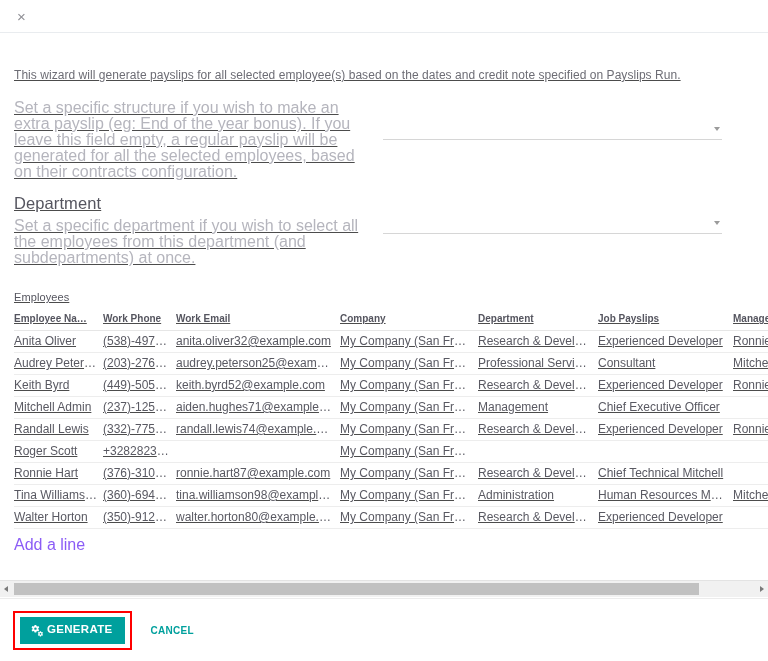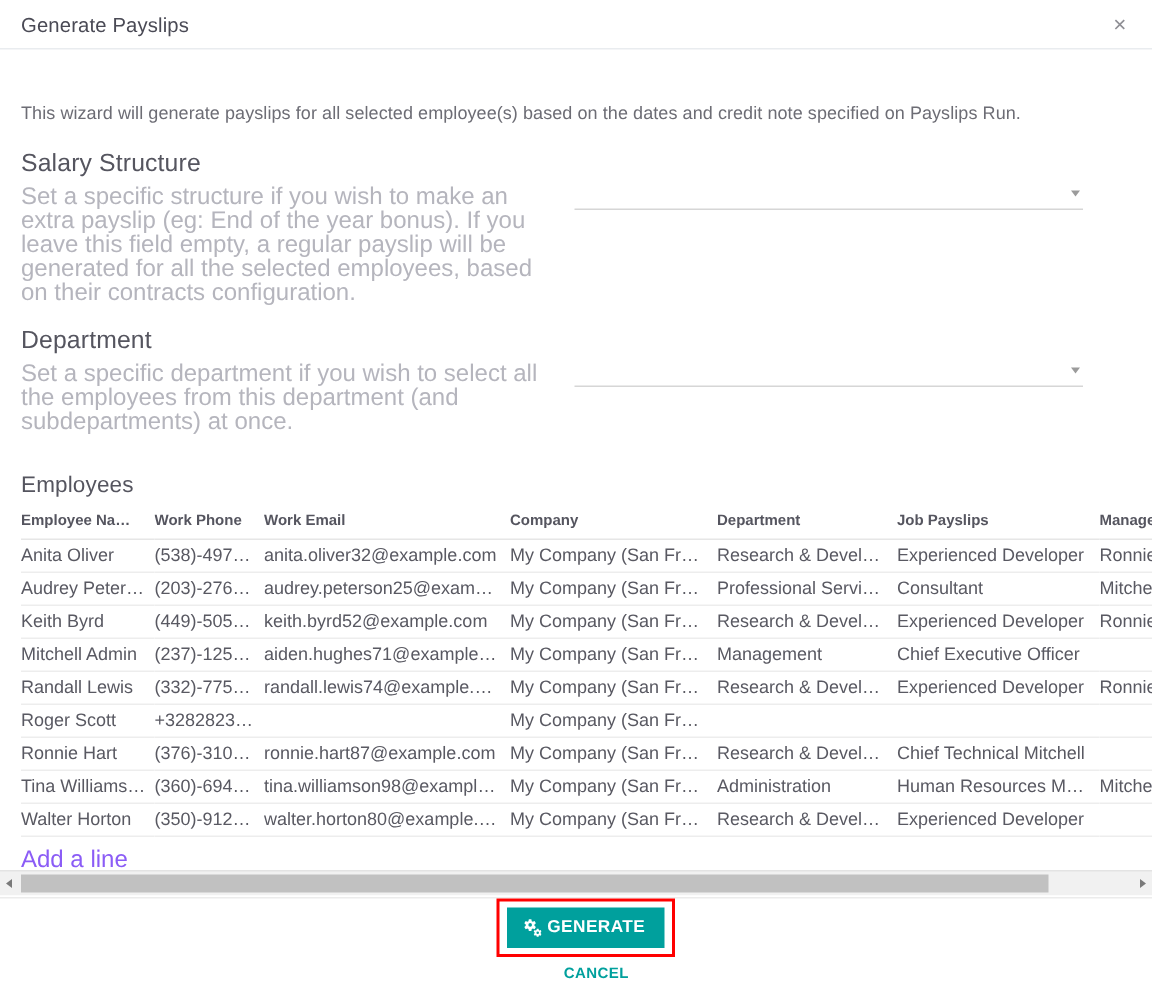--- a/index.html
+++ b/index.html
@@ -46,20 +46,21 @@
     font-family: "Liberation Sans", sans-serif;
   }
 
   
   .modal-body {
     padding: 0 14px;
     box-sizing: border-box;
     position: relative;
     height: 564px;
     overflow: hidden;
+    text-decoration: underline;
   }
   .intro {
     margin: 0;
     padding-top: 35px;
     font-size: 12px;
     color: #6d6d75;
     letter-spacing: .05px;
   }
 
   .section {
@@ -113,21 +114,21 @@
     top: 5px;
     width: 0;
     height: 0;
     border-left: 3.5px solid transparent;
     border-right: 3.5px solid transparent;
     border-top: 4px solid #9b9b9b;
   }
 
   
   .emp-head {
-    font-size: 15px;
+    font-size: 11px;
     font-weight: 400;
     color: #55555f;
     margin: 25px 0 7px 0;
     letter-spacing: .1px;
   }
 
   .table-wrap {
     position: relative;
     width: 754px;
     overflow: hidden;
@@ -228,21 +229,20 @@
     left: 0;
     right: 0;
     bottom: 0;
     height: 63px;
     border-top: 1px solid #ececec;
     background: #ffffff;
     display: flex;
     align-items: center;
     padding-left: 13px;
     box-sizing: border-box;
-    flex-direction: column;
   }
   .gen-hl {
     border: 2px solid #ff0000;
     padding: 4px 5px;
     display: inline-flex;
     align-items: center;
     background: #ffffff;
   }
   .btn-generate {
     background: #00a09d;
@@ -277,31 +277,29 @@
     letter-spacing: .3px;
     cursor: pointer;
     margin-left: 14px;
     padding: 6px 4px;
   }
 </style>
 </head>
 <body>
 
 <div class="modal-header">
-  <div class="modal-title">Generate Payslips</div>
   <button class="close-btn">×</button>
 </div>
 
 <div class="modal-body">
 
   <p class="intro">This wizard will generate payslips for all selected employee(s) based on the dates and credit note specified on Payslips Run.</p>
 
   <div class="section">
     <div class="sect-left">
-      <h3 class="sect-title">Salary Structure</h3>
       <p class="sect-help">Set a specific structure if you wish to make an extra payslip (eg: End of the year bonus). If you leave this field empty, a regular payslip will be generated for all the selected employees, based on their contracts configuration.</p>
     </div>
     <div class="sect-right">
       <div class="select-field">
         <span class="select-value"></span>
         <span class="caret"></span>
       </div>
     </div>
   </div>
 

